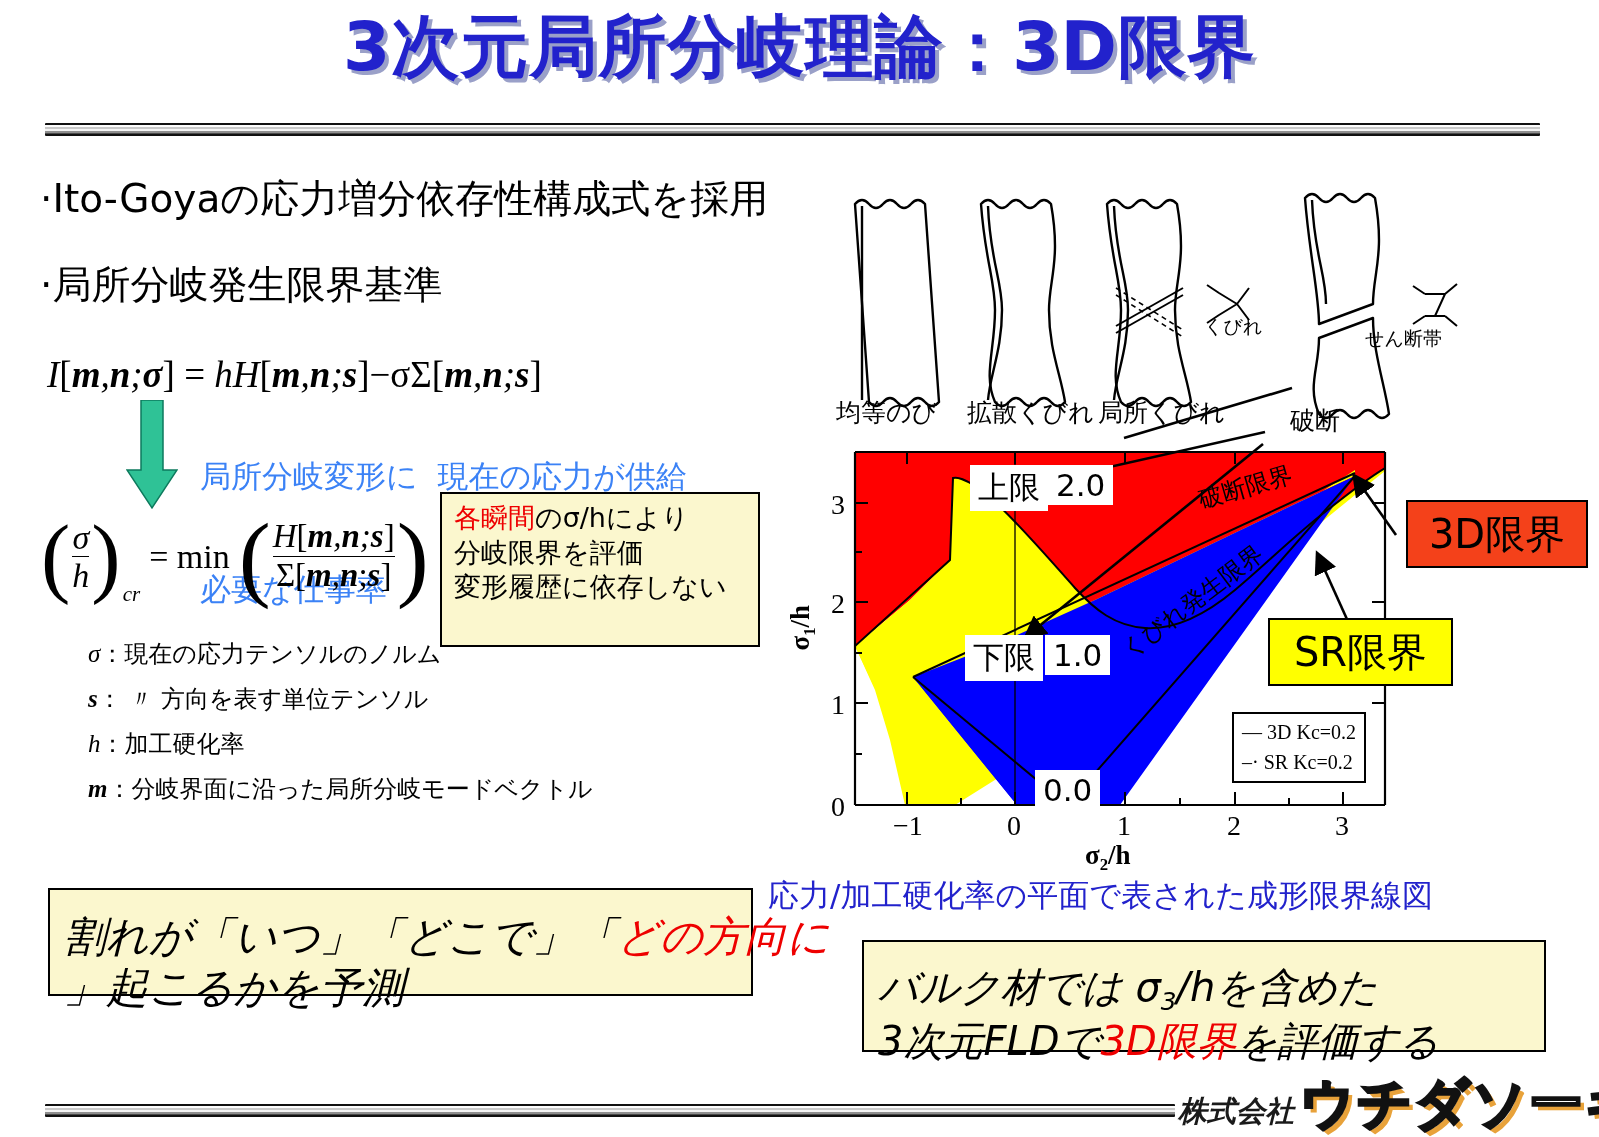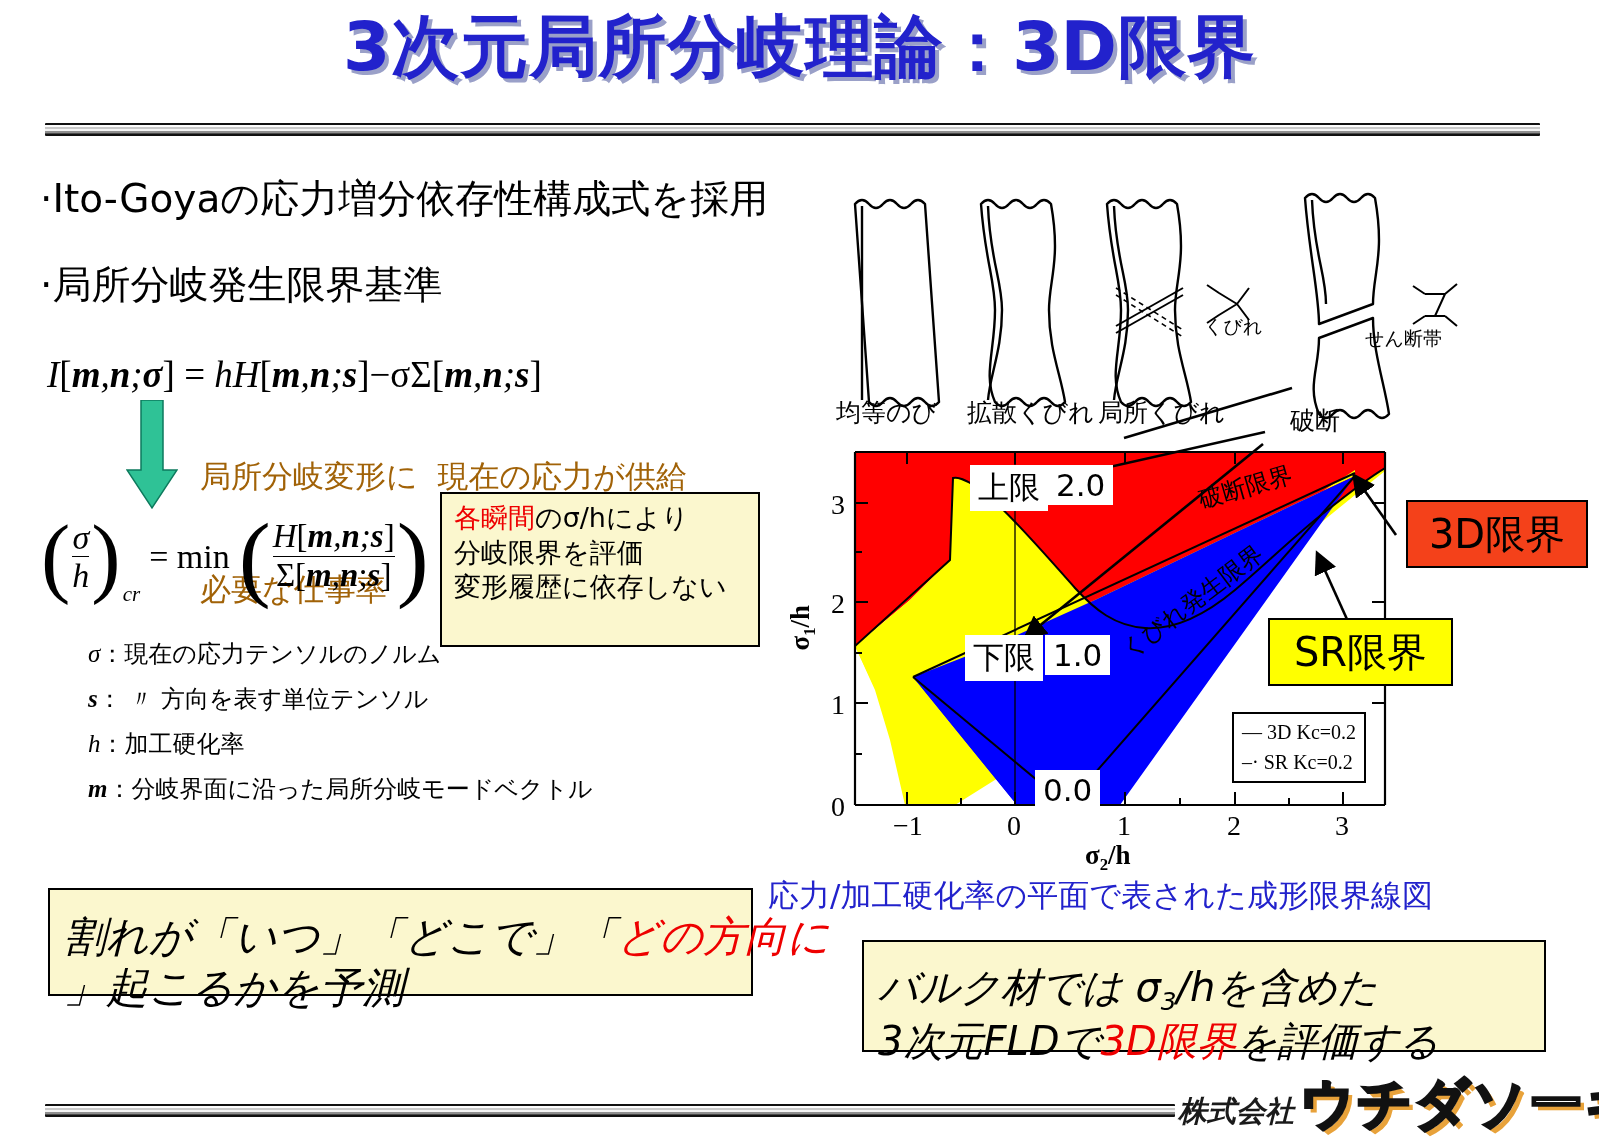--- a/index.html
+++ b/index.html
@@ -31,21 +31,21 @@
   
   .bullet{
     font-family:"DejaVu Sans","Liberation Sans",sans-serif;
     color:#000;font-size:39px;font-weight:500;white-space:nowrap;
   }
   .mathline{
     font-family:"Liberation Serif","DejaVu Serif",serif;
     font-style:italic;color:#000;white-space:nowrap;
   }
   .blue-note{
-    color:#a16207;font-size:31px;line-height:1.22;white-space:pre;
+    color:#3b82f6;font-size:31px;line-height:1.22;white-space:pre;
     font-family:"DejaVu Sans","Liberation Sans",sans-serif;
   }
   .symline{
     font-size:24px;color:#000;white-space:nowrap;
     font-family:"DejaVu Sans","Liberation Sans",sans-serif;
   }
   .symline .sym{
     font-family:"Liberation Serif","DejaVu Serif",serif;font-style:italic;
     font-size:25px;font-weight:bold;
   }

